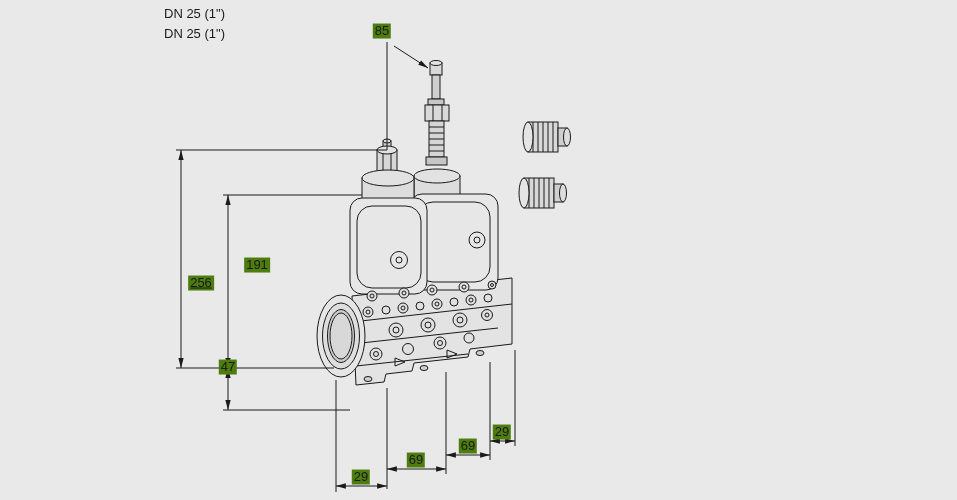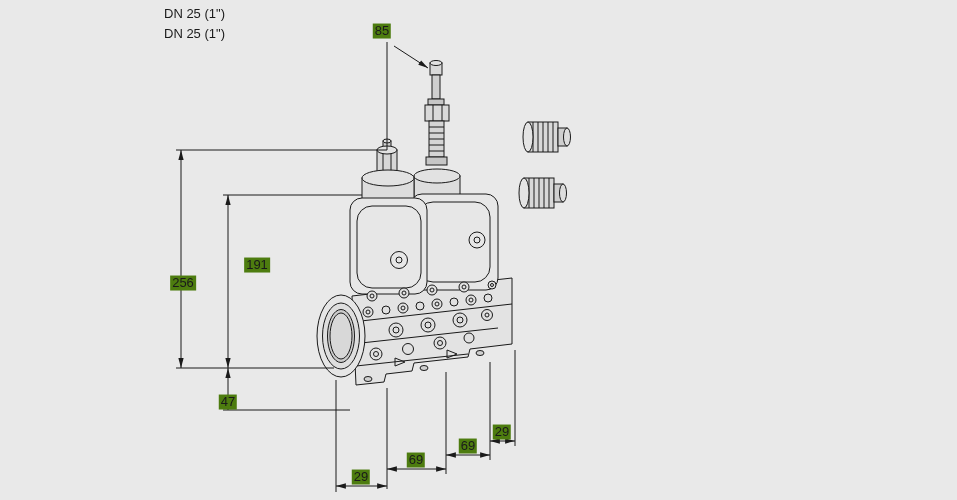--- a/index.html
+++ b/index.html
@@ -190,22 +190,22 @@
         <line x1="446" y1="455" x2="490" y2="455" marker-start="url(#arrS)" marker-end="url(#arrE)"></line>
         <line x1="490" y1="441" x2="515" y2="441" marker-start="url(#arrS)" marker-end="url(#arrE)"></line>
       </g>
     </g>
   </svg>
 
   <div class="lbl" style="left:164px;top:7px;">DN 25 (1")</div>
   <div class="lbl" style="left:164px;top:27px;">DN 25 (1")</div>
 
   <div class="lbl dim" style="left:382px;top:31px;">85</div>
-  <div class="lbl dim" style="left:183px;top:283px;">256</div>
+  <div class="lbl dim" style="left:201px;top:283px;text-decoration:underline;">256</div>
   <div class="lbl dim" style="left:209px;top:265px;margin-left:48px;">191</div>
-  <div class="lbl dim" style="left:228px;top:402px;">47</div>
+  <div class="lbl dim" style="left:228px;top:367px;">47</div>
 
   <div class="lbl dim" style="left:361px;top:477px;">29</div>
   <div class="lbl dim" style="left:416px;top:460px;">69</div>
   <div class="lbl dim" style="left:468px;top:446px;">69</div>
   <div class="lbl dim" style="left:502px;top:432px;">29</div>
 
 </div>
 
 </body></html>

